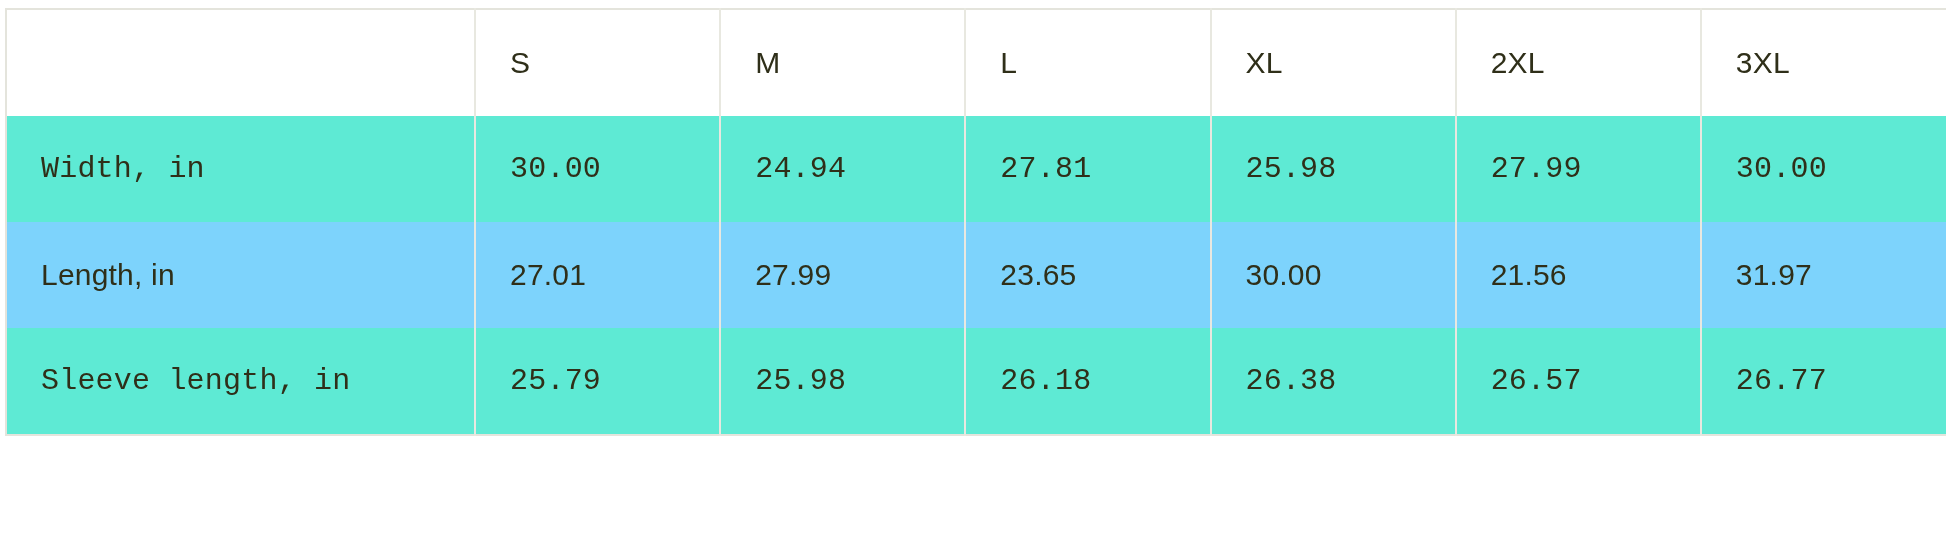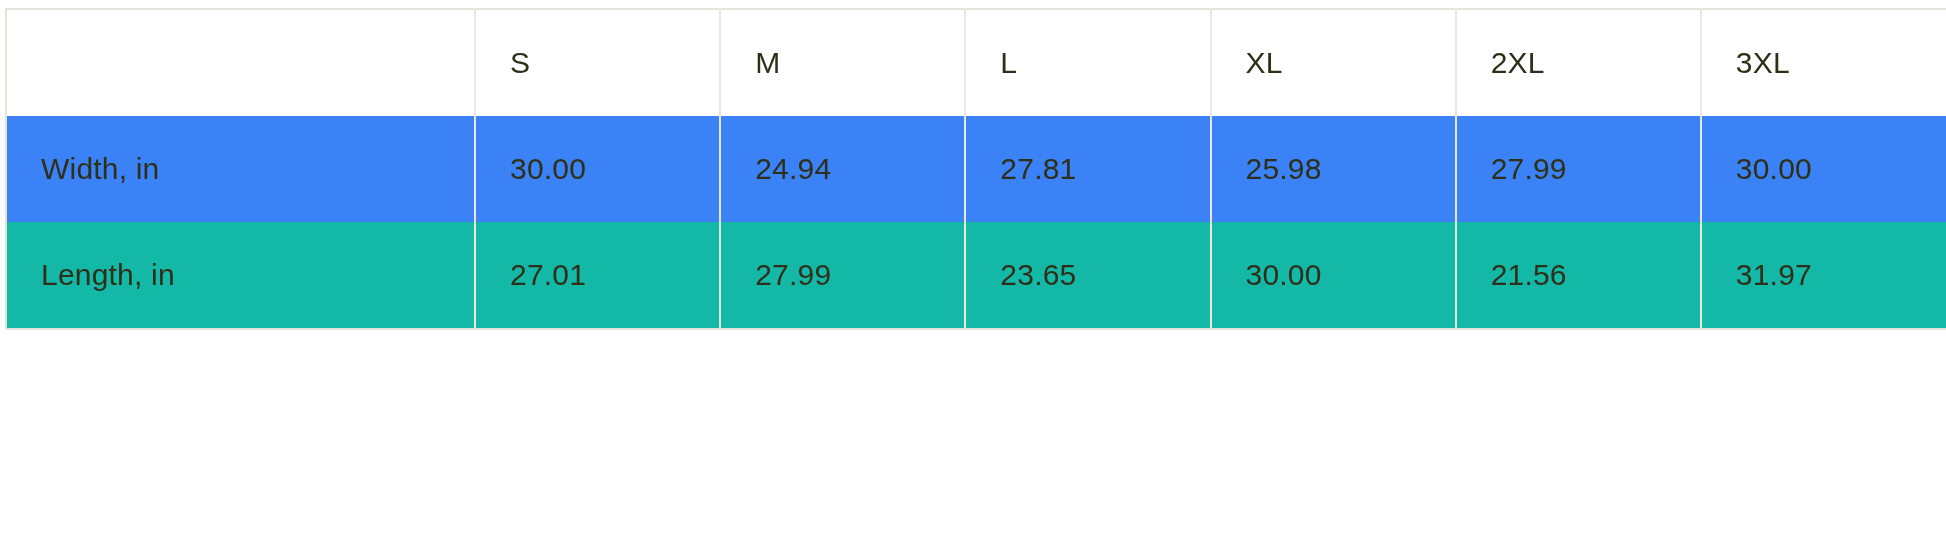--- a/index.html
+++ b/index.html
@@ -49,25 +49,26 @@
     height: 106px;
     background: #ffffff;
     white-space: nowrap;
   }
 
   table.size-chart thead th {
     height: 106px;
   }
 
   table.size-chart tbody tr.striped td {
-    background: #3b82f6;
+    background: #5eead4;
+    font-family: Liberation Mono, monospace;
   }
 
   table.size-chart tbody tr.plain td {
-    background: #14b8a6;
+    background: #7dd3fc;
   }
 
   table.size-chart th:last-child,
   table.size-chart td:last-child {
     border-right: 0;
   }
 
   .corner-cell {
     background: #ffffff;
   }
@@ -109,15 +110,24 @@
       </tr>
       <tr class="plain">
         <td>Length, in</td>
         <td>27.01</td>
         <td>27.99</td>
         <td>23.65</td>
         <td>30.00</td>
         <td>21.56</td>
         <td>31.97</td>
       </tr>
+      <tr class="striped">
+        <td>Sleeve length, in</td>
+        <td>25.79</td>
+        <td>25.98</td>
+        <td>26.18</td>
+        <td>26.38</td>
+        <td>26.57</td>
+        <td>26.77</td>
+      </tr>
     </tbody>
   </table>
 </div>
 
 </body></html>

